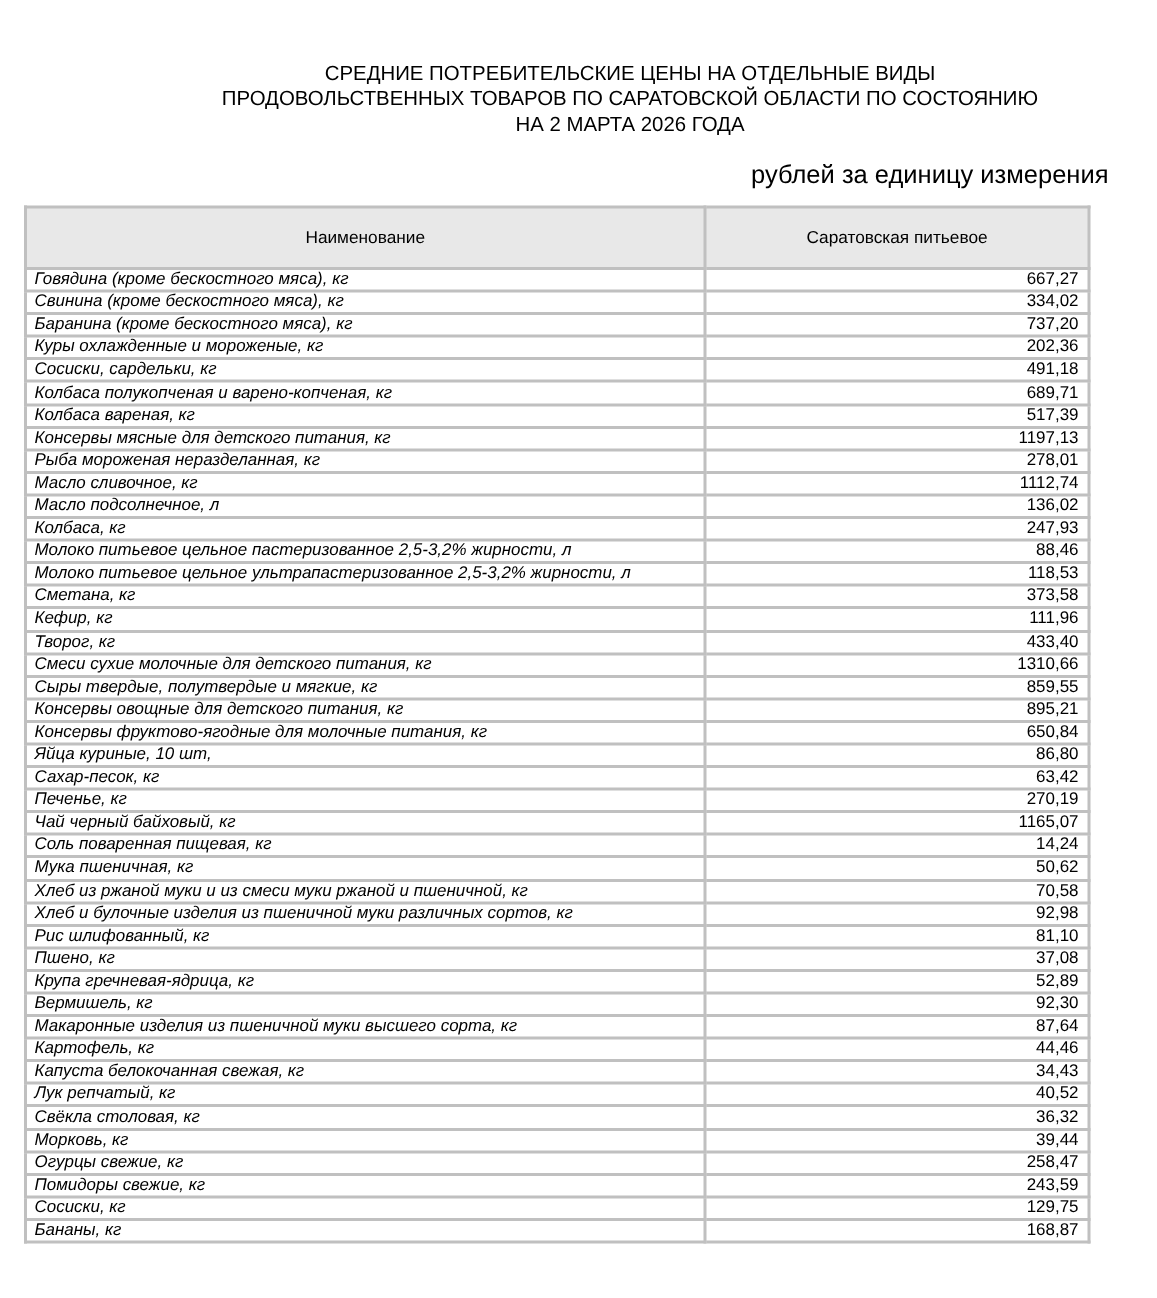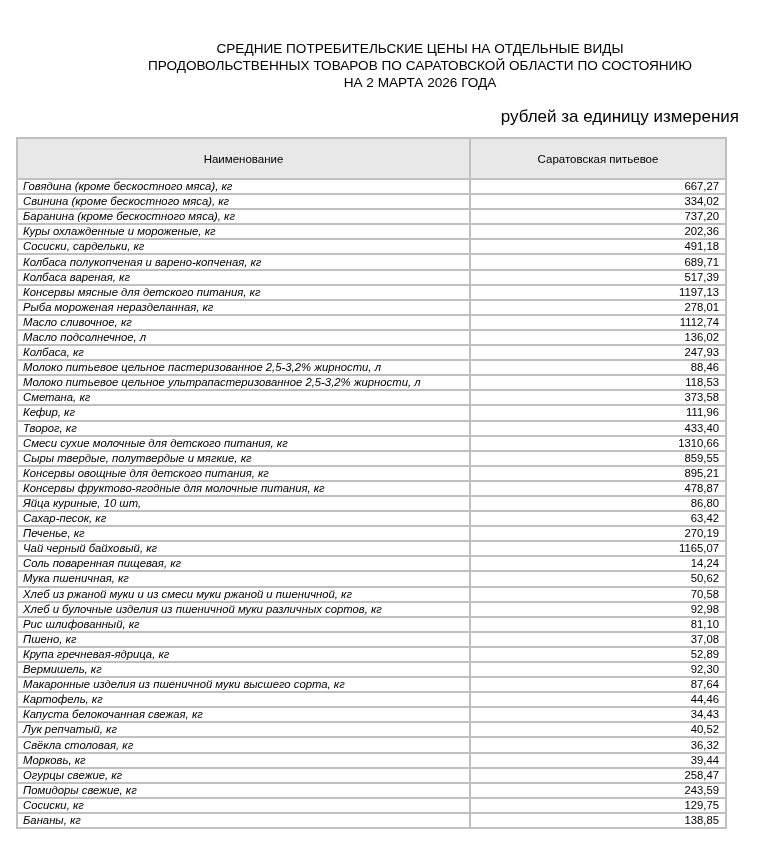--- a/index.html
+++ b/index.html
@@ -172,21 +172,21 @@
       <tr>
         <td class="name">Сыры твердые, полутвердые и мягкие, кг</td>
         <td class="val">859,55</td>
       </tr>
       <tr>
         <td class="name">Консервы овощные для детского питания, кг</td>
         <td class="val">895,21</td>
       </tr>
       <tr>
         <td class="name">Консервы фруктово-ягодные для молочные питания, кг</td>
-        <td class="val">478,87</td>
+        <td class="val">650,84</td>
       </tr>
       <tr>
         <td class="name">Яйца куриные, 10 шт,</td>
         <td class="val">86,80</td>
       </tr>
       <tr>
         <td class="name">Сахар-песок, кг</td>
         <td class="val">63,42</td>
       </tr>
       <tr>
@@ -260,16 +260,16 @@
       <tr>
         <td class="name">Помидоры свежие, кг</td>
         <td class="val">243,59</td>
       </tr>
       <tr>
         <td class="name">Сосиски, кг</td>
         <td class="val">129,75</td>
       </tr>
       <tr>
         <td class="name">Бананы, кг</td>
-        <td class="val">138,85</td>
+        <td class="val">168,87</td>
       </tr>
     </tbody>
 </table>
 
 </body></html>

